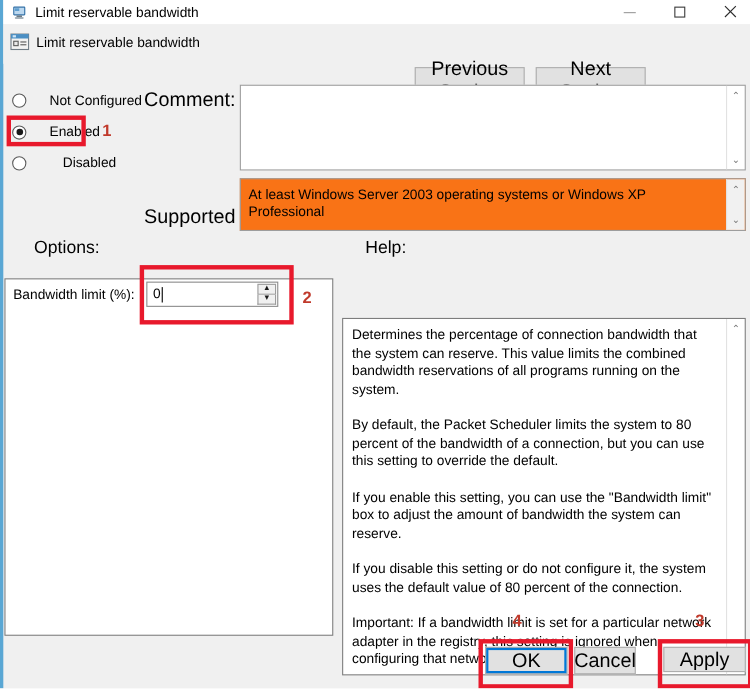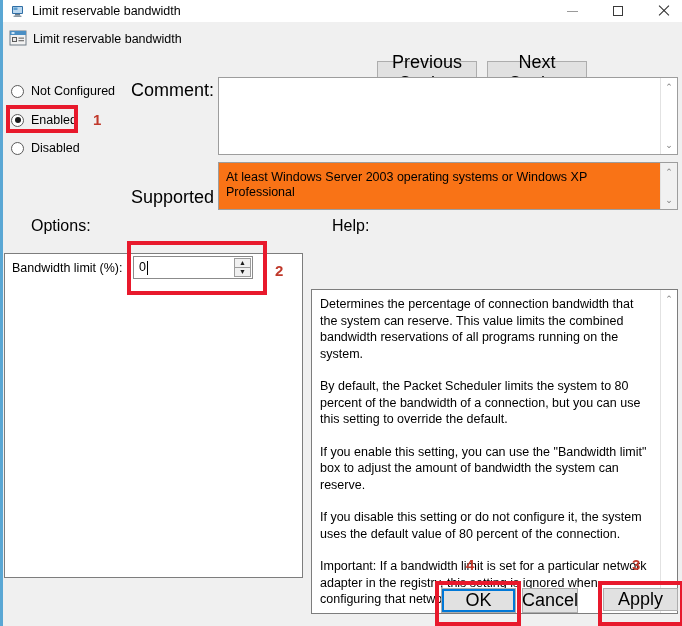--- a/index.html
+++ b/index.html
@@ -132,40 +132,40 @@
   
   .radio-row {
     position: absolute;
     left: 11px;
     height: 20px;
     display: flex;
     align-items: center;
   }
   .radio-not { top: 81px; }
   .radio-en  { top: 110px; }
-  .radio-dis { top: 138px; }
+  .radio-dis { top: 138px; gap: 12px; }
   .radio-mark {
     position: relative;
     width: 13px; height: 13px;
     border: 1px solid #5a5a5a;
     border-radius: 50%;
     background: #ffffff;
     box-sizing: border-box;
     flex: 0 0 auto;
   }
   .radio-mark.checked:after {
     content: "";
     position: absolute;
     left: 2.5px; top: 2.5px;
     width: 6px; height: 6px;
     border-radius: 50%;
     background: #1a1a1a;
   }
   .radio-label {
-    margin-left: 7px;
+    margin-left: 21px;
     font-size: 12.5px;
     white-space: nowrap;
   }
 
   
   .field-label {
     position: absolute;
     font-size: 18px;
     white-space: nowrap;
   }

